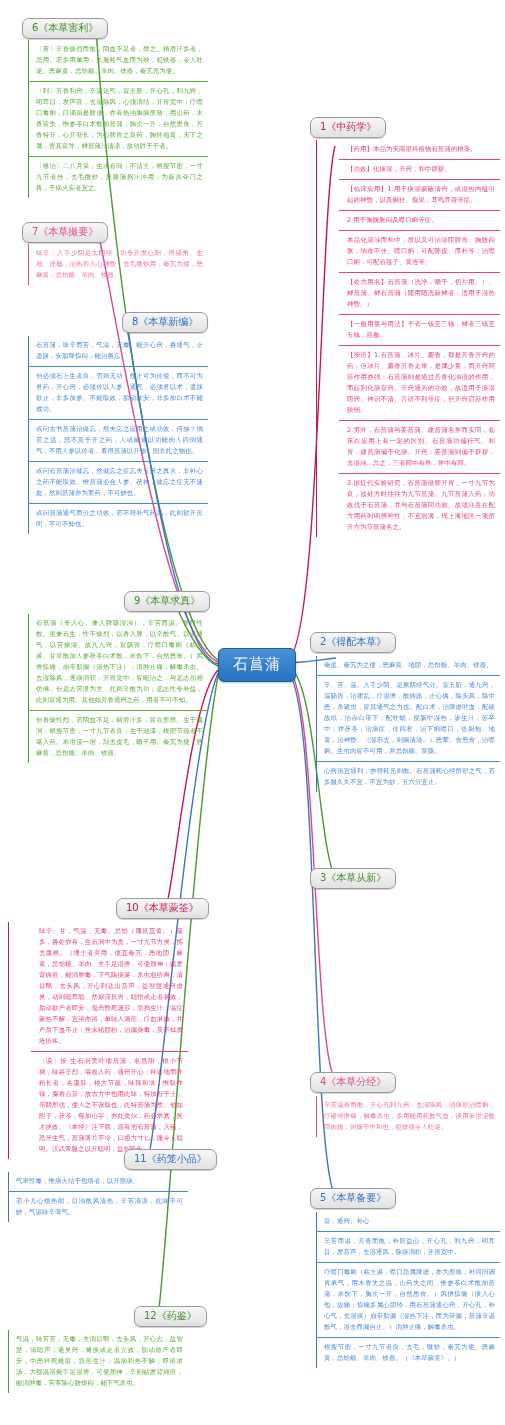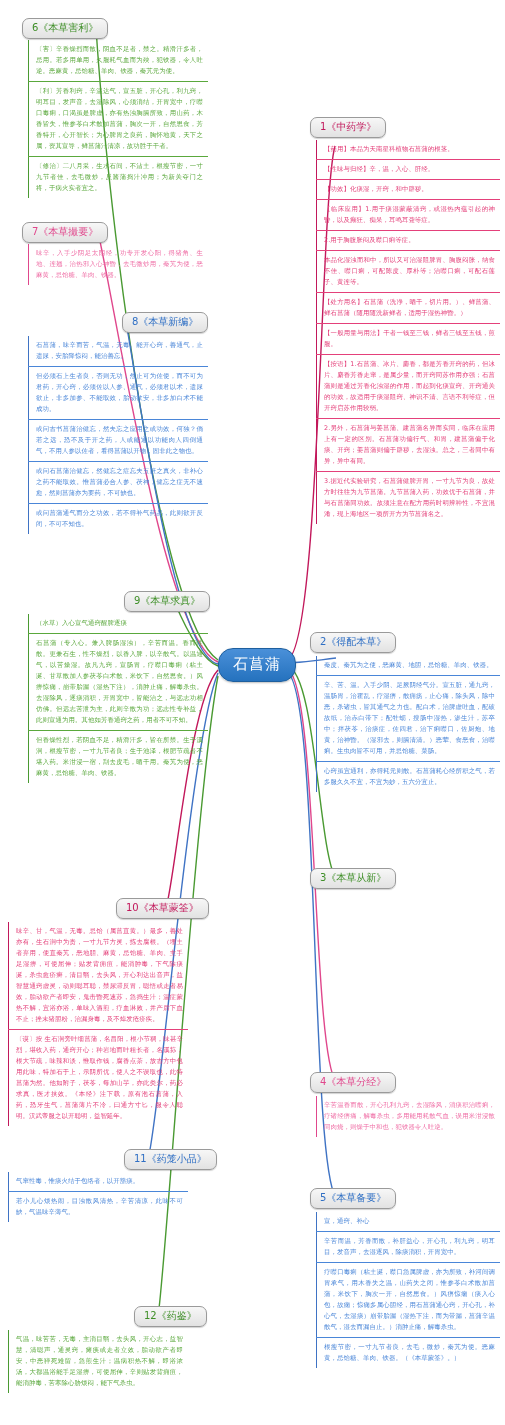--- a/index.html
+++ b/index.html
@@ -22,21 +22,21 @@
     pointer-events: none;
     z-index: 1;
   }
   
   .root-node {
     position: absolute;
     z-index: 6;
     background: #2f7ed0;
     background: linear-gradient(#4a90d9, #2572be);
     border: 1px solid #1e5f9e;
-    border-radius: 15px;
+    border-radius: 6px;
     color: #ffffff;
     font-size: 15px;
     letter-spacing: 1px;
     padding: 6px 14px 7px 14px;
     text-align: center;
     box-shadow: 0 1px 2px rgba(0,0,0,.25);
     white-space: nowrap;
   }
   
   .branch-title {
@@ -69,21 +69,21 @@
   .para:last-child { border-bottom: none; }
   .para.noline { border-bottom: none; }
   
   .spine {
     position: absolute;
     left: 0; top: 0; bottom: 0;
     width: 1px;
     background: currentColor;
   }
   
-  .c-crimson { color: #c2185b; }
+  .c-crimson { color: #c2185b; padding-left: 23px; }
   .c-crimson .para { color: #e4407a; }
   .c-blue    { color: #3f73c4; }
   .c-blue .para { color: #4a86d8; }
   .c-green   { color: #4a9a32; }
   .c-green .para { color: #5aa83c; }
   .c-pink    { color: #e0478c; }
   .c-pink .para { color: #ef6ca4; }
 
   .t-crimson { color: #c2185b; }
   .t-blue    { color: #2f6fc4; }
@@ -134,21 +134,20 @@
     <div class="para">石菖蒲，味辛而苦，气温，无毒。能开心窍，善通气，止遗尿，安胎降惊闷，能治善忘。</div>
     <div class="para">但必须石上生者良，否则无功，然止可为佐使，而不可为君药，开心窍，必须佐以人参、通气，必须君以术，遗尿欲止，非多加参、不能取效，胎动欲安，非多加白术不能成功。</div>
     <div class="para">或问古书菖蒲治健忘，然夫忘之应用之或功效，何独？倘若之远，恐不及于开之药，人或能通以功能肉人四倒通气，不用人参以佐者，看得菖蒲以开物，固非此之物也。</div>
     <div class="para">或问石菖蒲治健忘，然健忘之症忘夫五脏之真火，非补心之药不能取效。惟菖蒲必合人参、茯神，健忘之症无不速愈，然则菖蒲亦为要药，不可缺也。</div>
     <div class="para">或问菖蒲通气而分之功效，若不得补气药品，此则欲开反闭，不可不知也。</div>
   </div>
 
   <div class="branch-title t-green" style="left:124px; top:591px;">9《本草求真》</div>
   <div class="branch-body c-green" style="left:28px; top:614px; width:180px;">
     <div class="spine"></div>
-    <div class="para">（水草）入心宣气通窍醒脾逐痰</div>
     <div class="para">石菖蒲（专入心。兼入脾肠湿浊），辛苦而温。香而性散。更兼石生，性不燥烈，以香入脾，以辛散气。以温通气，以苦燥湿。故凡九窍，宣肠胃，疗噤口毒痢（粘土涎、甘草散加人参茯苓白术散，米饮下，自然思食。）风痹惊痫，崩带胎漏（湿热下注），消肿止痛，解毒杀虫。去湿除风，逐痰消积，开胃宽中，皆能治之，与远志功相仿佛。但远志苦泄为主，此则辛散为功；远志性专补益，此则宣通为用。其他如芳香通窍之药，用者不可不知。</div>
     <div class="para">但香燥性烈，若阴血不足，精滑汗多，皆在所禁。生于溪涧，根瘦节密，一寸九节者良；生于池泽，根肥节疏者不堪入药。米泔浸一宿，刮去皮毛，晒干用。秦艽为使，恶麻黄，忌饴糖、羊肉、铁器。</div>
   </div>
 
   <div class="branch-title t-crimson" style="left:116px; top:898px;">10《本草蒙筌》</div>
   <div class="branch-body c-crimson" style="left:8px; top:922px; width:180px;">
     <div class="spine"></div>
     <div class="para">味辛、甘，气温，无毒。忌饴（属菖直黄。）最多，善处亦有，生石涧中为贵，一寸九节方灵，拣去腐根。（埋土者弃用，使直秦艽，恶地胆、麻黄，忌饴糖、羊肉、主手足湿痹，可使屈伸；贴发背痈疽，能消肿毒，下气除痰涎，杀虫愈疥癣，清目翳，去头风，开心利达出音声，益智慧通窍虚灵，动则聪耳聪，禁尿滞反胃，聪悟或走者易效，胎动欲产者即安，鬼击昏死速苏，急捣生汁；温症蒙热不解，宜浴亦浴，单味入酒煎，疗血淋败，并产后下血不止；挫末猪胆粉，治漏身毒，及不焯发疮疥疾。</div>
     <div class="para">〔谟〕按 生石涧旁叶细菖蒲，名昌阳，根小节稠，味甚辛烈，堪收入药，通窍开心；种岩地而叶粗长者，名溪荪，根大节疏，味辣和淡，惟取作钱，腐香点茶，放古方中包用此味，特加石于上，示阴所优，使人之不误取也，此特菖蒲为然。他如附子，茯苓，每加山芋，亦此类尔，药必求真，医才挟效。《本经》注下载，原有泡石菖蒲，入药，恐牙生气，菖蒲薄片不冷，曰通方寸匕，服令人聪明。汉武帝服之以开聪明，益智延年。</div>
   </div>
@@ -163,21 +162,20 @@
   <div class="branch-title t-green" style="left:134px; top:1306px;">12《药鉴》</div>
   <div class="branch-body c-green" style="left:8px; top:1330px; width:180px;">
     <div class="spine"></div>
     <div class="para noline">气温，味苦苦，无毒，主消目翳，去头风，开心志，益智慧，清聪声，通灵窍，瘫痪或走者立效，胎动欲产者即安，中恶猝死难留，急煎生汁；温病积热不解，即浴浓汤，大都温浴能手足湿痹，可使屈伸，辛则贴发背痈疽，能消肿毒，苦寒除心胁烦闷，能下气杀虫。</div>
   </div>
 
   <div class="branch-title t-crimson" style="left:310px; top:117px;">1《中药学》</div>
   <div class="branch-body c-crimson" style="left:316px; top:140px; width:184px;">
     <div class="spine"></div>
     <div class="para">【药用】本品为天南星科植物石菖蒲的根茎。</div>
-    <div class="para">【性味与归经】辛，温，入心、肝经。</div>
     <div class="para">【功效】化痰湿，开窍，和中辟秽。</div>
     <div class="para">【临床应用】1.用于痰湿蒙蔽清窍，或湿热内蕴引起的神昏，以及癫狂、痴呆，耳鸣耳聋等症。</div>
     <div class="para">2.用于胸腹胀闷及噤口痢等症。</div>
     <div class="para">本品化湿浊而和中，所以又可治湿阻脾胃、胸腹闷胀，纳食不佳、噤口痢，可配陈皮、厚朴等；治噤口痢，可配石莲子、黄连等。</div>
     <div class="para">【处方用名】石菖蒲（洗净，晒干，切片用。）、鲜菖蒲、鲜石菖蒲（随用随洗新鲜者，适用于湿热神昏。）</div>
     <div class="para">【一般用量与用法】干者一钱至三钱，鲜者三钱至五钱，煎服。</div>
     <div class="para">【按语】1.石菖蒲、冰片、麝香，都是芳香开窍的药，但冰片、麝香芳香走窜，是属少量，而开窍同苏作用亦强；石菖蒲则是通过芳香化浊湿的作用，而起到化痰宣窍、开窍通关的功效，故适用于痰湿阻窍、神识不清、言语不利等症，但开窍启苏作用较弱。</div>
     <div class="para">2.另外，石菖蒲与姜菖蒲、建菖蒲名异而实同，临床在应用上有一定的区别。石菖蒲功偏行气、和胃，建菖蒲偏于化痰、开窍；姜菖蒲则偏于辟秽，去湿浊。总之，三者同中有异，异中有同。</div>
     <div class="para">3.据近代实验研究，石菖蒲健脾开胃，一寸九节为良，故处方时往往为九节菖蒲。九节菖蒲入药，功效优于石菖蒲，并与石菖蒲同功效。故须注意在配方用药时明辨种性，不宜混淆，现上海地区一项所开方为节菖蒲名之。</div>
   </div>

